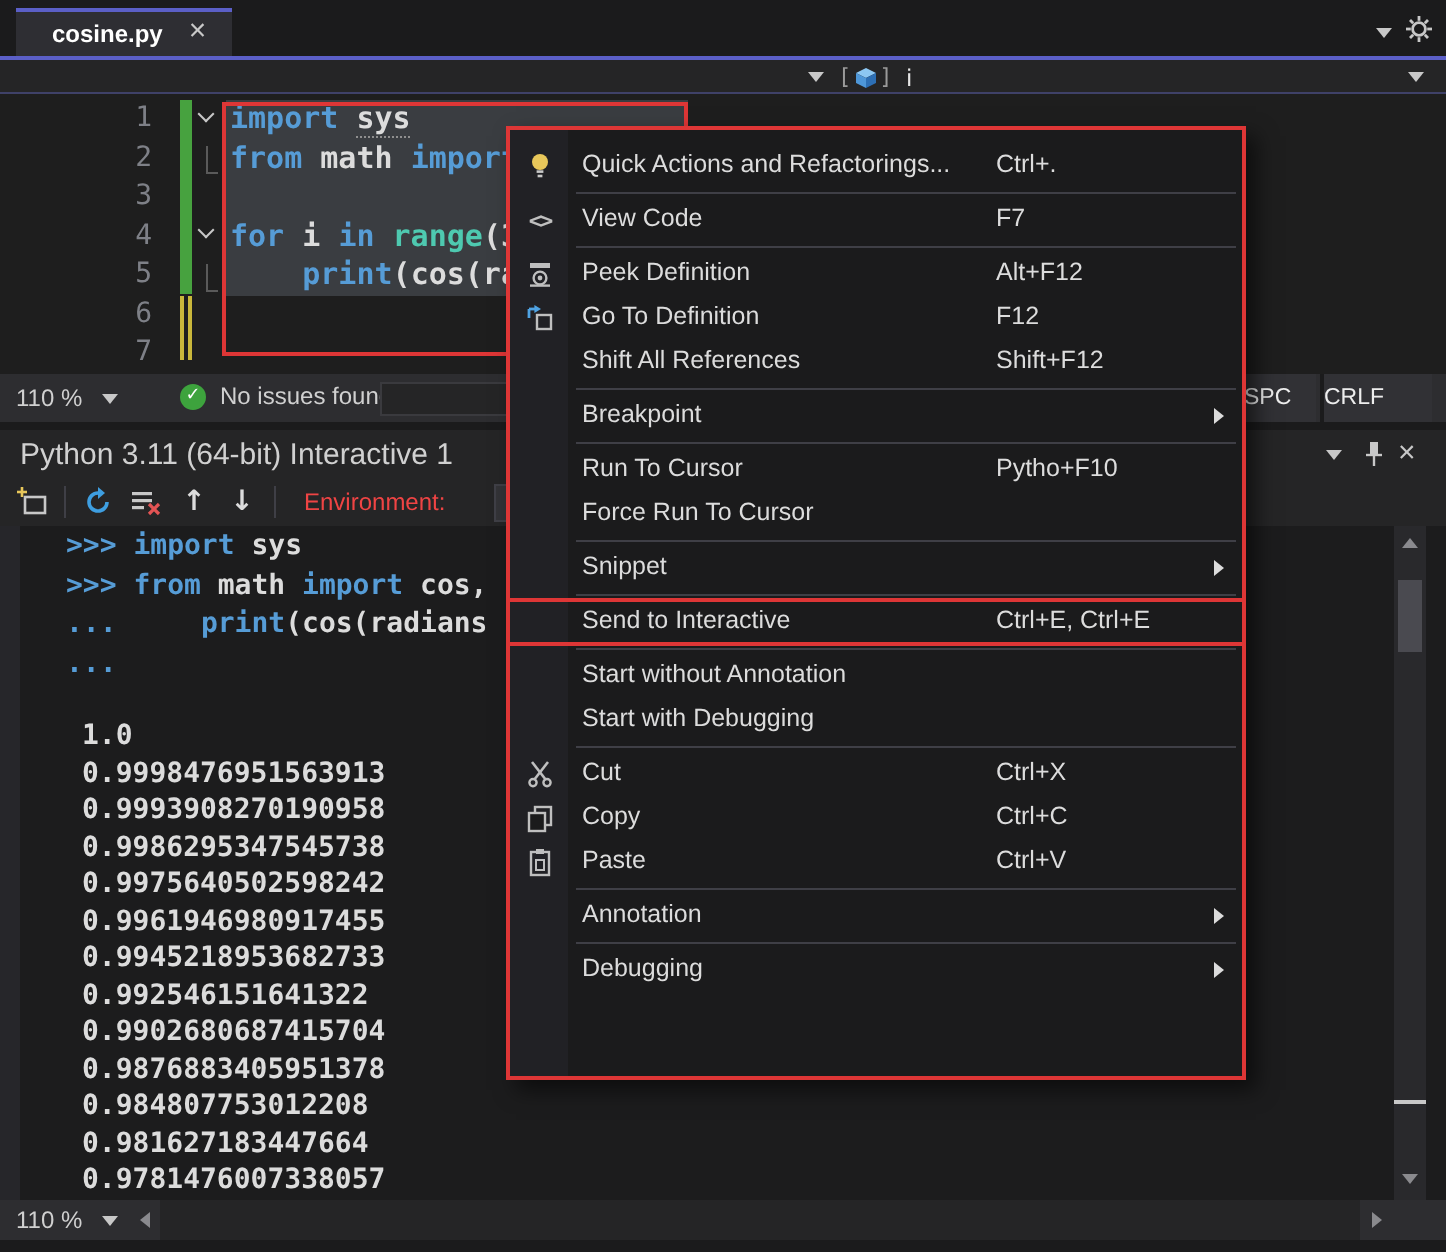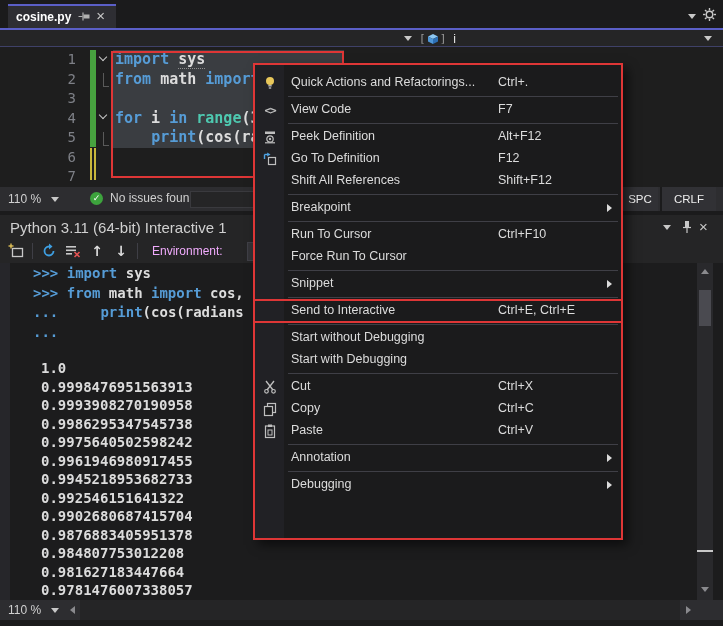--- a/index.html
+++ b/index.html
@@ -8,21 +8,21 @@
     --text:#DCDCDC; --muted:#C8C8C8; --gray:#8A8A8E;
   }
   *{margin:0;padding:0;box-sizing:border-box}
   body{background:#000;font-family:"Liberation Sans",sans-serif}
   .app{position:relative;width:723px;height:626px;background:var(--bg0);overflow:hidden;color:var(--text)}
   .abs{position:absolute}
   .mono{font-family:"DejaVu Sans Mono",monospace}
 
   
   .tabbar{position:absolute;left:0;top:0;width:723px;height:28px;background:var(--bg0)}
-  .tab{position:absolute;left:8px;top:4px;width:108px;height:24px;background:#2E2E33;display:flex;align-items:center;padding:0 8px;cursor:default}
+  .tab{position:absolute;left:8px;top:4px;width:108px;height:24px;background:#2E2E33;display:flex;align-items:center;padding:0 18px;cursor:default}
   .tab-accent{position:absolute;left:0;top:0;width:108px;height:2px;background:var(--accent)}
   .tab-title{font-size:12px;font-weight:bold;color:#fff;margin-right:7px;margin-top:1px}
   .pin-svg{opacity:.85}
   .tab-close{font-size:15px;color:var(--muted);line-height:1;margin-left:6px;margin-top:-1px}
   .tri-down{width:0;height:0;border-left:4px solid transparent;border-right:4px solid transparent;border-top:5px solid var(--muted)}
   .tri-up{width:0;height:0;border-left:4px solid transparent;border-right:4px solid transparent;border-bottom:5px solid var(--gray)}
   .tri-left{width:0;height:0;border-top:4px solid transparent;border-bottom:4px solid transparent;border-right:5px solid var(--gray)}
   .tri-right{width:0;height:0;border-top:4px solid transparent;border-bottom:4px solid transparent;border-left:5px solid var(--gray)}
   .accent-line{position:absolute;left:0;top:28px;width:723px;height:2px;background:var(--accent)}
 
@@ -48,31 +48,31 @@
   .tok.u{border-bottom:1px dotted #8f8f8f}
   .codebox-red{position:absolute;left:111px;top:4px;width:233px;height:127px;border:2px solid var(--red);z-index:10}
 
   
   .estatus{position:absolute;left:0;top:187px;width:723px;height:24px;background:var(--bg2);font-size:12px;color:#D0D0D0}
   .zoom-box{position:absolute;left:8px;top:0;height:24px;display:flex;align-items:center;gap:10px}
   .check-circle{position:absolute;left:90px;top:5px;width:13px;height:13px;border-radius:50%;background:#3DA33D;color:#fff;
     font:bold 9px/13px "DejaVu Sans",sans-serif;text-align:center}
   .issues-text{position:absolute;left:110px;top:4px}
   .hsliver{position:absolute;left:190px;top:4px;width:428px;height:17px;background:var(--bg1);border:1px solid #3a3a3e}
-  .cell{position:absolute;top:0;height:24px;line-height:24px;text-align:center;background:#313135;border-left:2px solid var(--bg0);font-size:11.5px;color:#EDEDED}
+  .cell{position:absolute;top:0;height:24px;line-height:24px;background:#313135;border-left:2px solid var(--bg0);font-size:11.5px;color:#EDEDED}
 
   
   .strip{position:absolute;left:0;width:723px;background:var(--bg0)}
   .ititle{position:absolute;left:0;top:215px;width:723px;height:24px;background:var(--bg1)}
   .ititle .t{position:absolute;left:10px;top:4px;font-size:15px;color:#D0D0D0}
   .itoolbar{position:absolute;left:0;top:239px;width:723px;height:24px;background:var(--bg1);display:flex;align-items:center}
   .tbtn{width:24px;height:22px;display:flex;align-items:center;justify-content:center}
   .tsep{width:1px;height:16px;background:var(--border);margin:0 4px}
   .arrow-glyph{font-family:"DejaVu Sans",sans-serif;font-size:14px;color:#DCDCDC;font-weight:bold}
-  .env-label{font-size:12px;color:#f0abfc;margin:0 24px 0 10px}
+  .env-label{font-size:12px;color:#ef4444;margin:0 24px 0 10px}
   .combo{width:110px;height:19px;background:var(--bg3);border:1px solid var(--border);font-size:11.5px;color:#EDEDED;
     padding:2px 6px;white-space:nowrap;overflow:hidden}
 
   .repl{position:absolute;left:0;top:263px;width:723px;height:337px;background:#1C1C1D}
   .repl-margin{position:absolute;left:0;top:0;width:10px;height:337px;background:#26262A}
   .repl-code{position:absolute;left:33px;top:1px;font:600 14px/19px "DejaVu Sans Mono",monospace}
   .repl-out{position:absolute;left:41px;top:96px;font:600 14px/18.5px "DejaVu Sans Mono",monospace;color:#DCDCDC;height:240px;overflow:hidden}
   .vscroll{position:absolute;right:10px;top:0;width:16px;height:337px;background:#29292C}
   .vthumb{position:absolute;left:2px;top:27px;width:12px;height:36px;background:#4A4A50}
   .vmark{position:absolute;left:0;top:287px;width:16px;height:2px;background:#C8C8C8}
@@ -349,21 +349,21 @@
     <div class="mi">
       <span class="ic"></span>
       <span class="lbl">Breakpoint</span>
       <span class="sub tri-right" style="border-left-color:#DCDCDC"></span>
     </div>
     <div class="msep"></div>
 
     <div class="mi">
       <span class="ic"></span>
       <span class="lbl">Run To Cursor</span>
-      <span class="sc">Ctrl+F10</span>
+      <span class="sc">Pytho+F10</span>
     </div>
     <div class="mi">
       <span class="ic"></span>
       <span class="lbl">Force Run To Cursor</span>
     </div>
     <div class="msep"></div>
 
     <div class="mi">
       <span class="ic"></span>
       <span class="lbl">Snippet</span>
@@ -373,21 +373,21 @@
 
     <div class="mi hl">
       <span class="ic"></span>
       <span class="lbl">Send to Interactive</span>
       <span class="sc">Ctrl+E, Ctrl+E</span>
     </div>
     <div class="msep"></div>
 
     <div class="mi">
       <span class="ic"></span>
-      <span class="lbl">Start without Debugging</span>
+      <span class="lbl">Start without Annotation</span>
     </div>
     <div class="mi">
       <span class="ic"></span>
       <span class="lbl">Start with Debugging</span>
     </div>
     <div class="msep"></div>
 
     <div class="mi">
       <span class="ic">
         <svg width="16" height="16">

